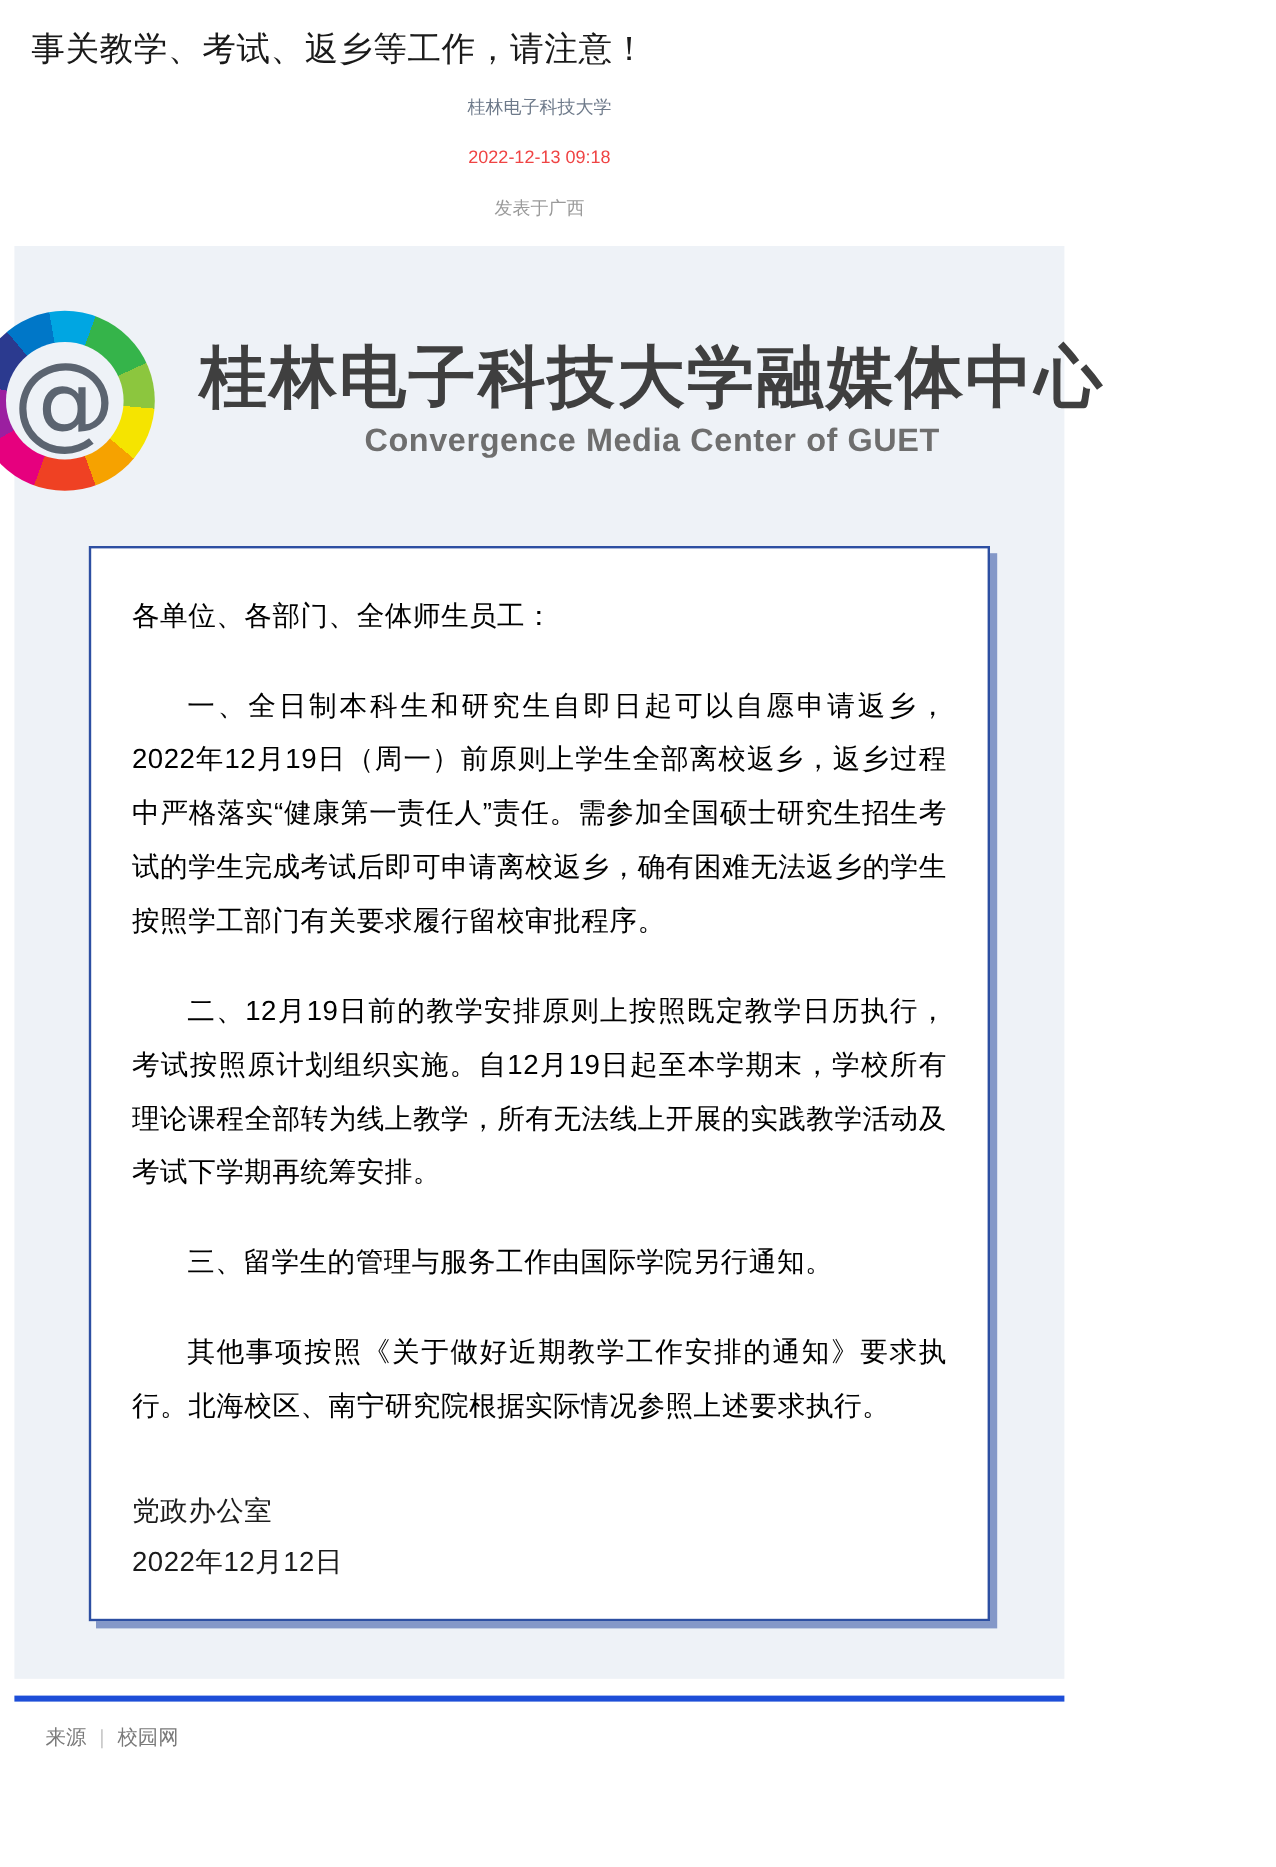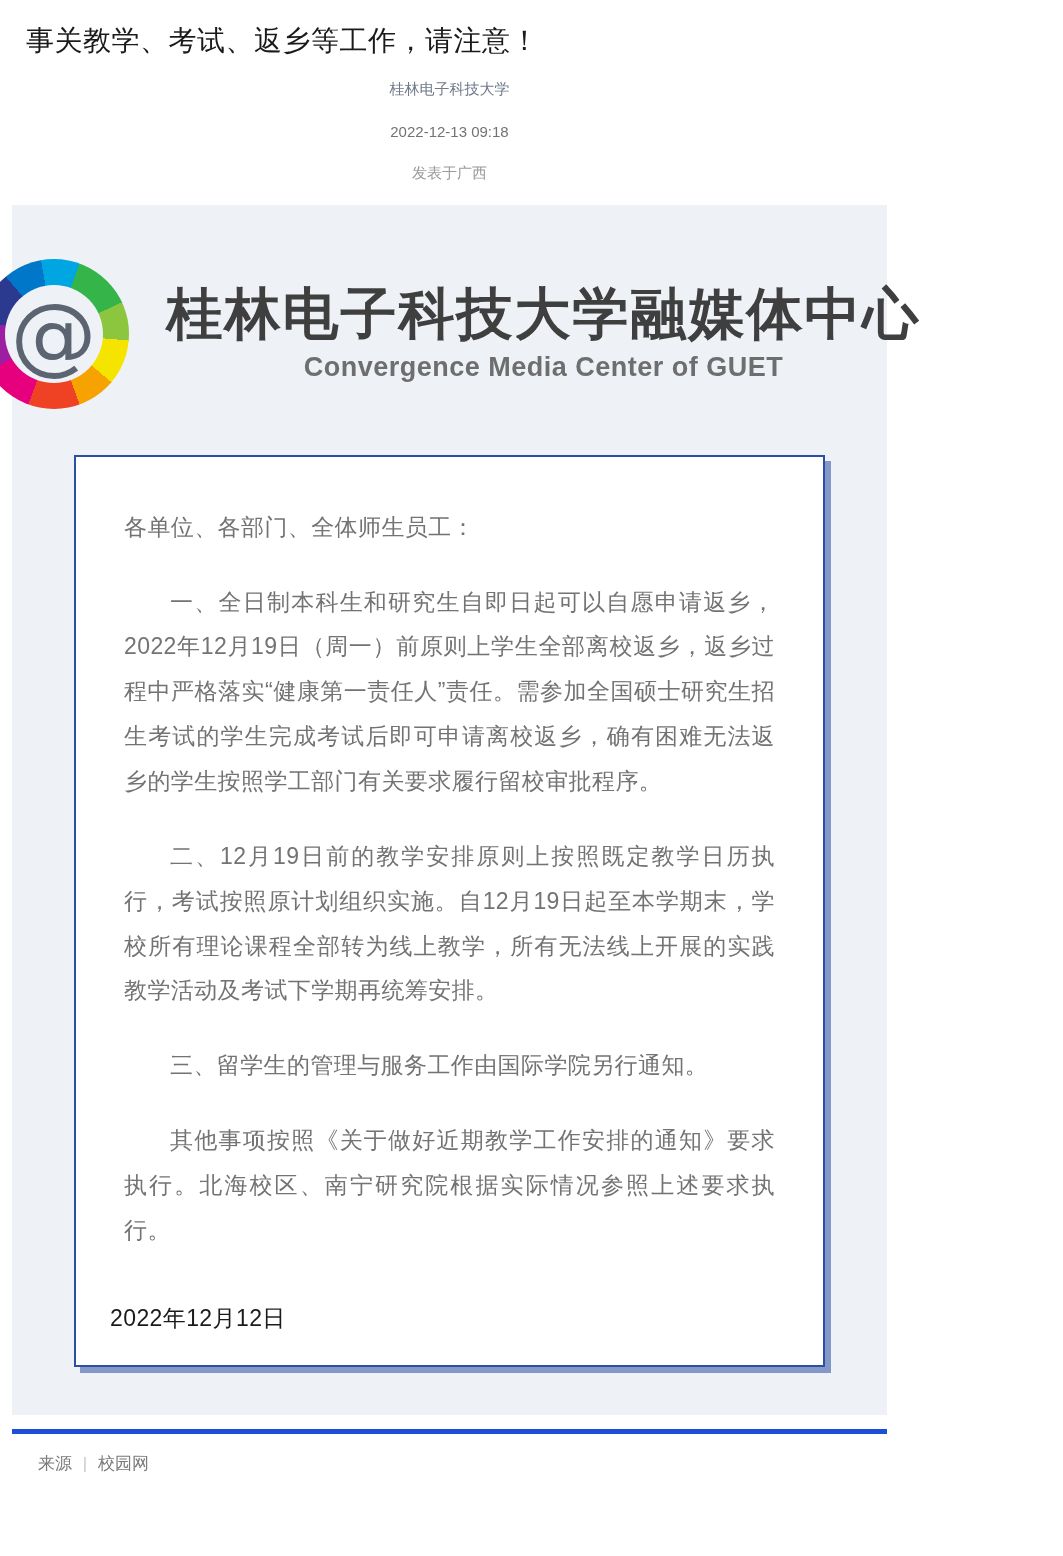--- a/index.html
+++ b/index.html
@@ -40,21 +40,21 @@
     gap: 24px;
     font-size: 15px;
     color: #9a9a9a;
     margin-bottom: 22px;
     flex-direction: column;
   }
   .meta-account {
     color: #6e7a8a;
   }
   .meta-time {
-    color: #737373;
+    color: #ef4444;
   }
   .meta-location {
     color: #9a9a9a;
   }
 
   
   .doc-card {
     margin: 0 12px;
     background: #eef2f7;
     padding: 42px 0 28px 0;
@@ -124,24 +124,24 @@
 
   
   .notice-box {
     margin: 36px 62px 20px 62px;
     background: #ffffff;
     border: 2px solid #2d4fa2;
     padding: 34px 34px 26px 34px;
     box-shadow: 6px 6px 0 rgba(45,79,162,0.55);
   }
   .notice-box p {
-    margin: 14px;
+    margin: 0;
     font-size: 23px;
     line-height: 1.95;
-    color: #737373;
+    color: #000000;
     text-align: justify;
     letter-spacing: 0.4px;
   }
   .salutation {
     margin-bottom: 6px !important;
   }
   .para {
     text-indent: 2em;
     margin-bottom: 6px !important;
   }
@@ -207,20 +207,21 @@
     </div>
 
     <div class="notice-box">
       <p class="salutation">各单位、各部门、全体师生员工：</p>
       <p class="para-gap">一、全日制本科生和研究生自即日起可以自愿申请返乡，2022年12月19日（周一）前原则上学生全部离校返乡，返乡过程中严格落实“健康第一责任人”责任。需参加全国硕士研究生招生考试的学生完成考试后即可申请离校返乡，确有困难无法返乡的学生按照学工部门有关要求履行留校审批程序。</p>
       <p class="para-gap">二、12月19日前的教学安排原则上按照既定教学日历执行，考试按照原计划组织实施。自12月19日起至本学期末，学校所有理论课程全部转为线上教学，所有无法线上开展的实践教学活动及考试下学期再统筹安排。</p>
       <p class="para-gap">三、留学生的管理与服务工作由国际学院另行通知。</p>
       <p class="para-gap">其他事项按照《关于做好近期教学工作安排的通知》要求执行。北海校区、南宁研究院根据实际情况参照上述要求执行。</p>
 
       <div class="sign-block">
+        <p>党政办公室</p>
         <p>2022年12月12日</p>
       </div>
     </div>
 
   </div>
 
   <div class="footer-source">
     <span>来源</span>
     <span class="sep">|</span>
     <span>校园网</span>

